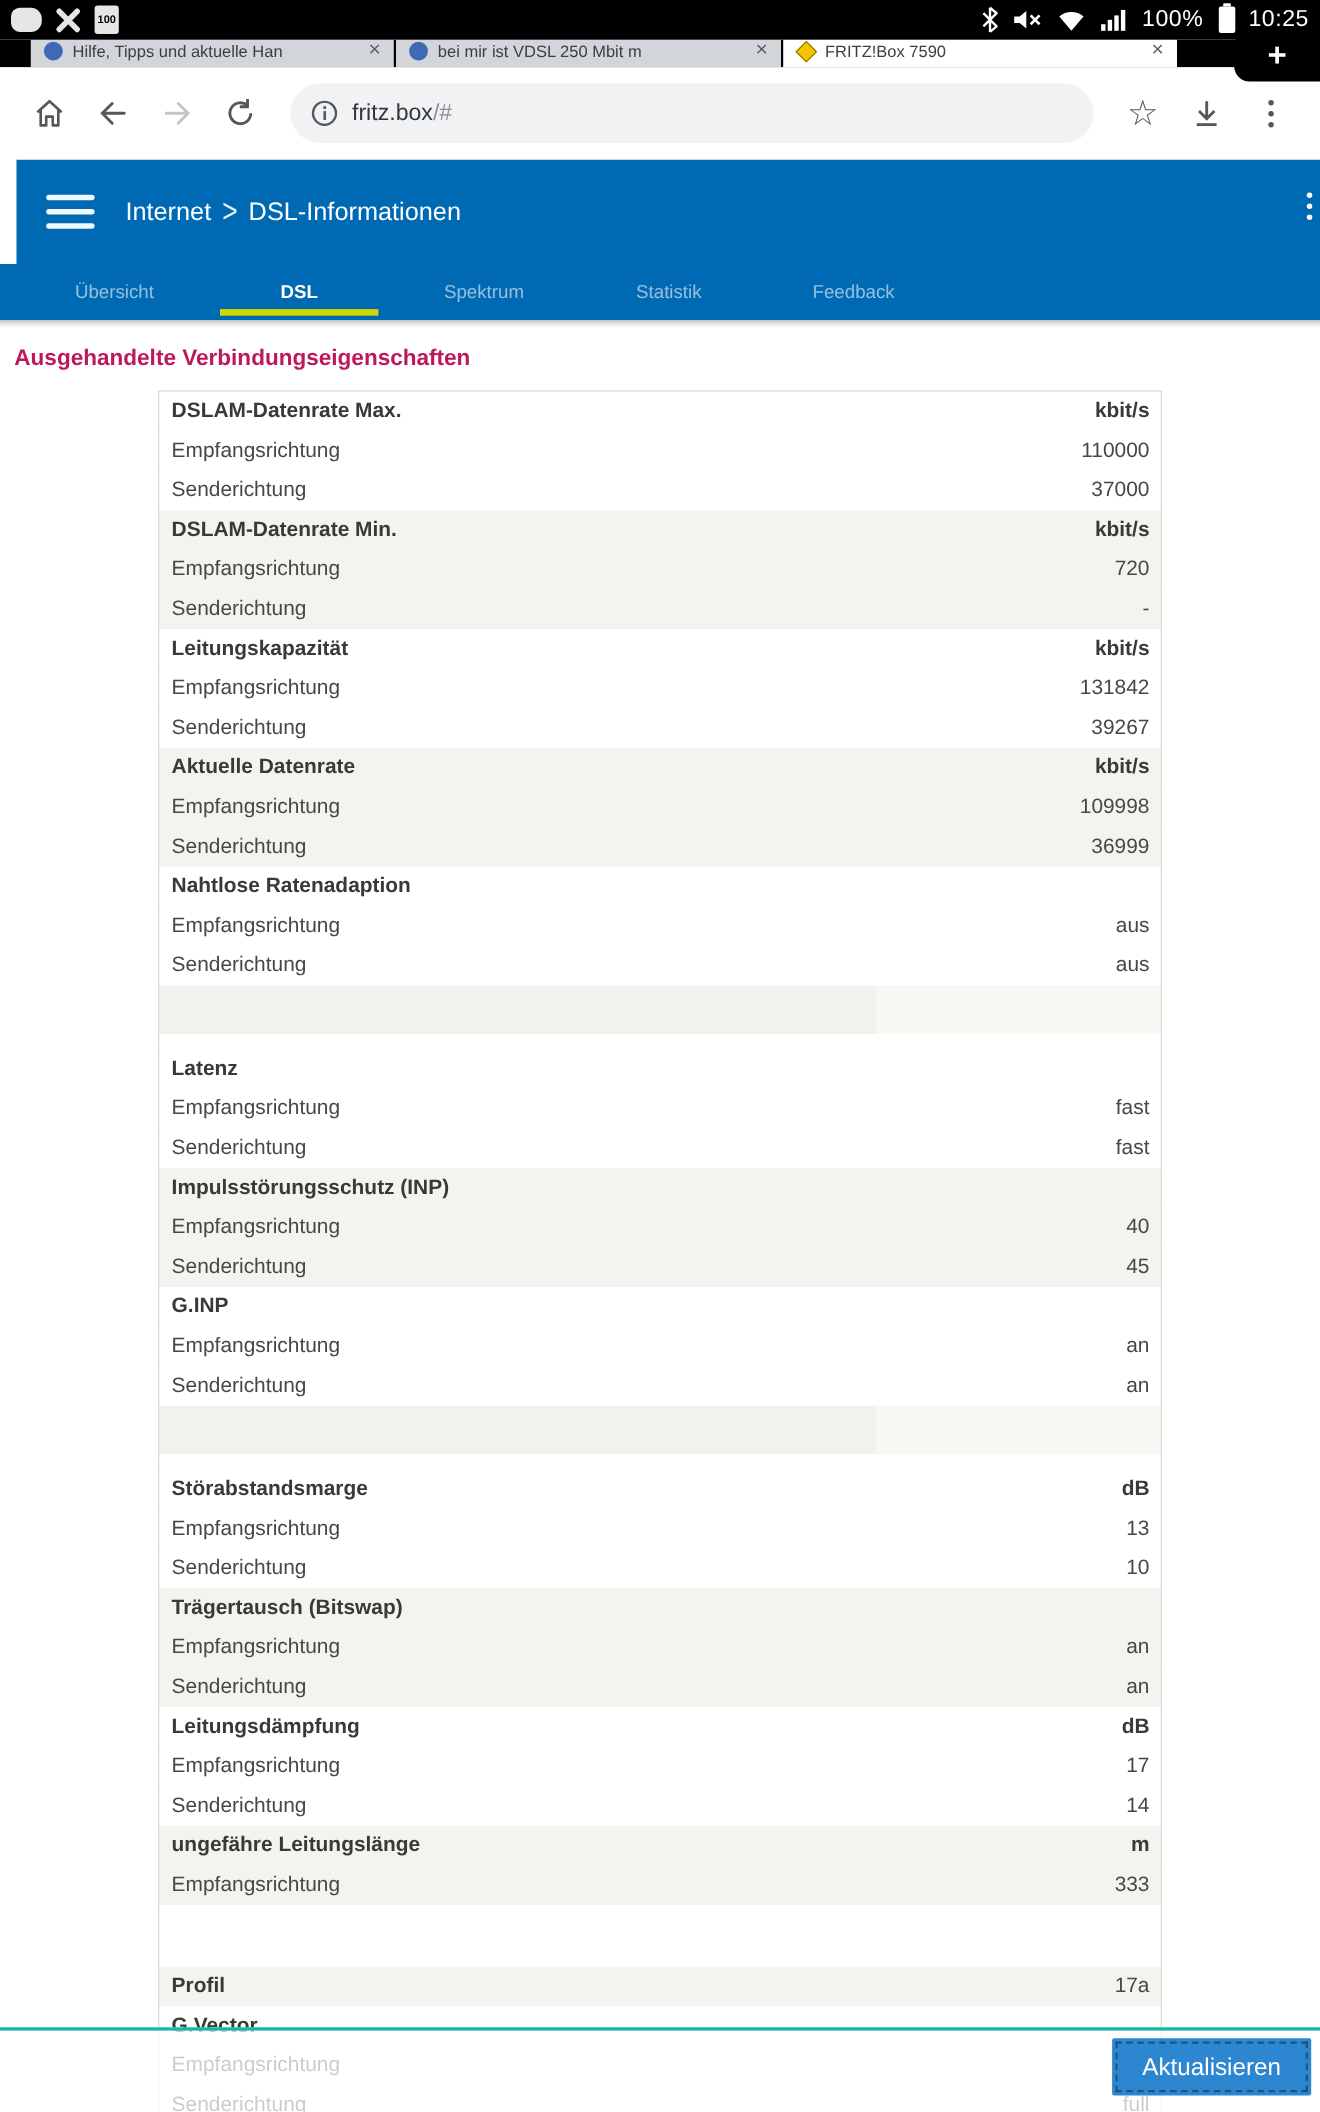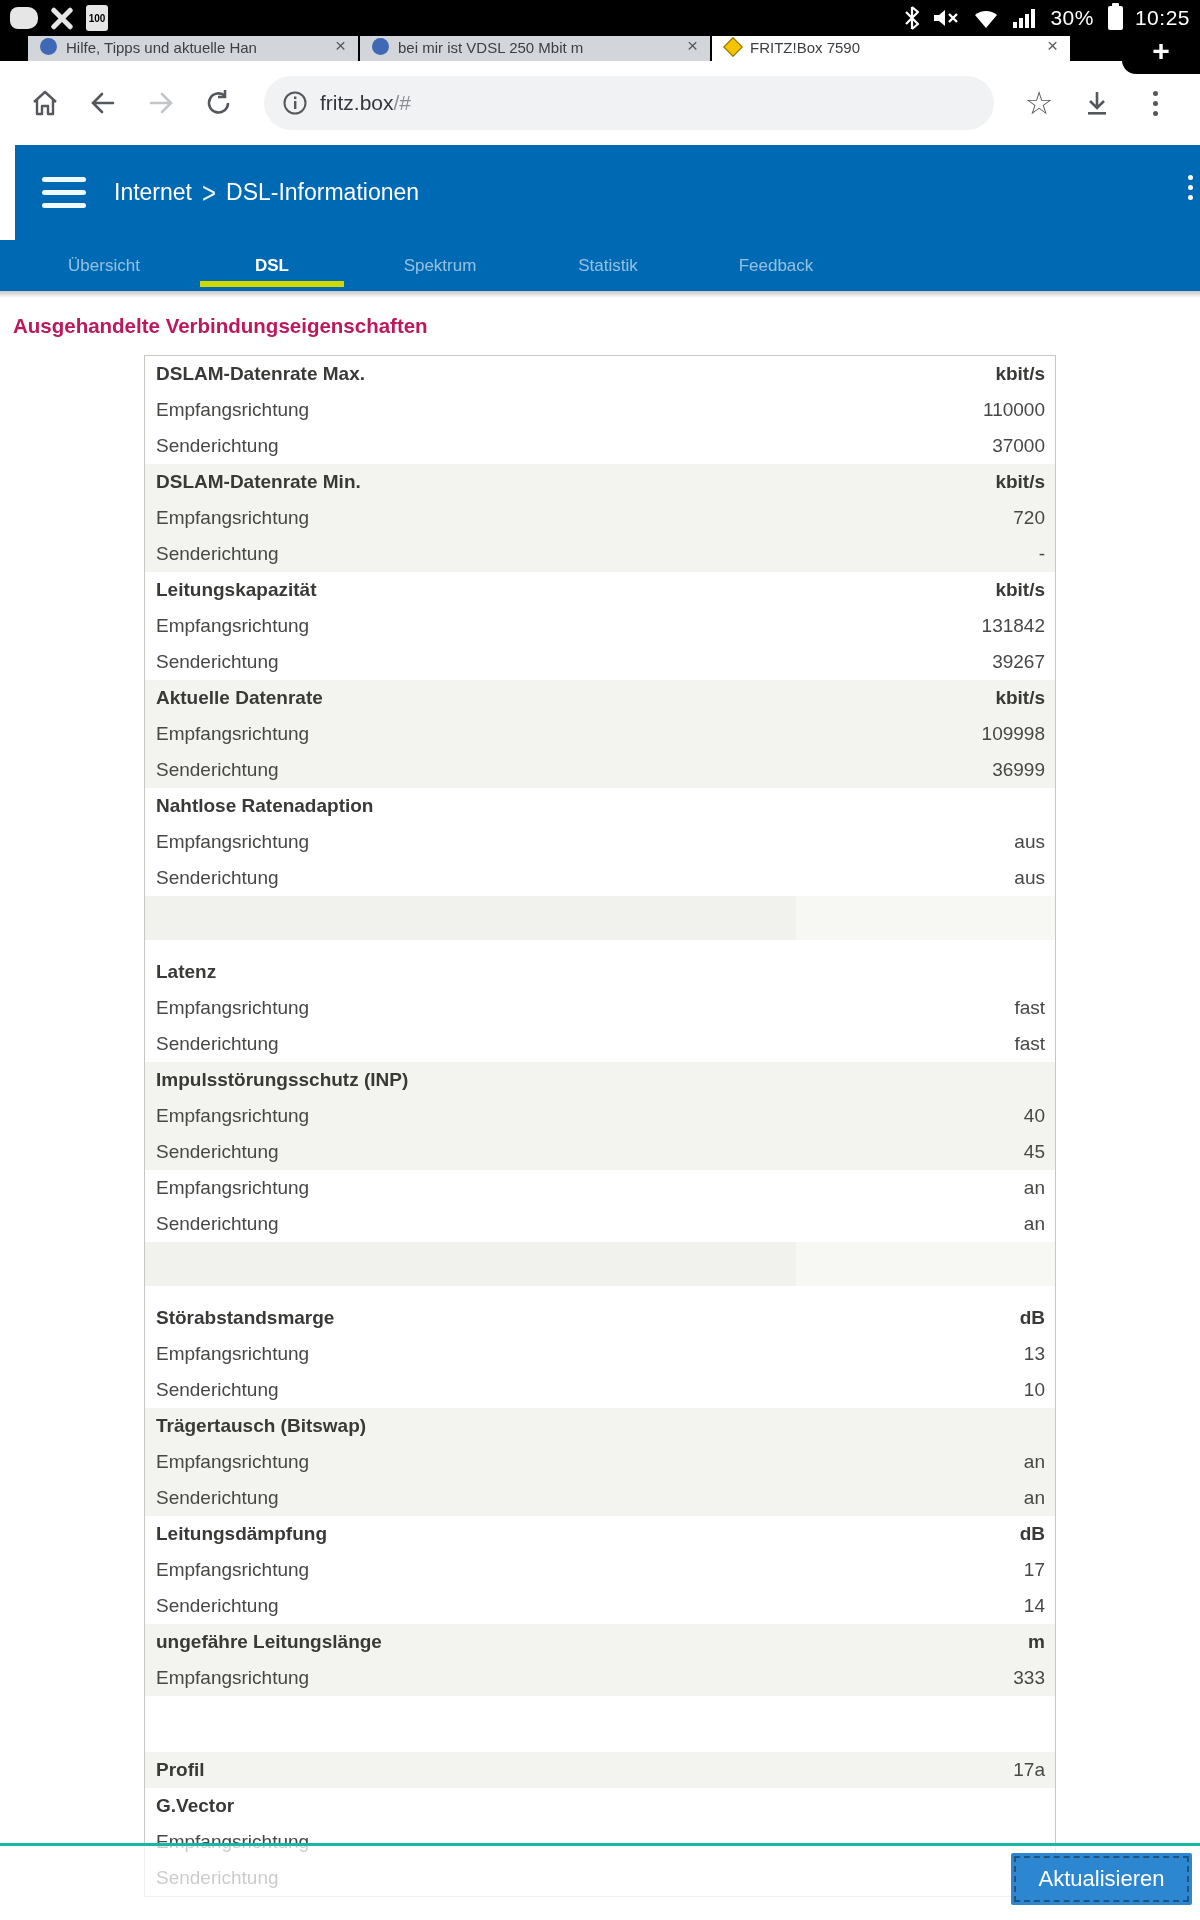--- a/index.html
+++ b/index.html
@@ -138,21 +138,21 @@
       <svg class="sb-svg" width="28" height="24" viewBox="0 0 28 24">
         <path d="M14 22 L3 9 A17 17 0 0 1 25 9 Z" fill="#fff"></path>
         <path d="M4 18 l0 -5 m-2 2 l2 -2 l2 2 M9 17 l0 5 m-2 -2 l2 2 l2 -2" stroke="#000" stroke-width="1.6" fill="none"></path>
       </svg>
       <svg class="sb-svg" width="26" height="24" viewBox="0 0 26 24">
         <rect x="1" y="16" width="4" height="6" fill="#fff"></rect>
         <rect x="7" y="12" width="4" height="10" fill="#fff"></rect>
         <rect x="13" y="8" width="4" height="14" fill="#fff"></rect>
         <rect x="19" y="3" width="4" height="19" fill="#fff"></rect>
       </svg>
-      <span class="sb-text">30%</span>
+      <span class="sb-text">100%</span>
       <span class="ic-batt-right"></span>
       <span class="sb-text">10:25</span>
     </div>
   </div>
 
   <div class="tabstrip" id="tabstrip">
       <div class="btab inactive" style="left: 28px; width: 330px;">
         <span class="fav"></span>
         <span class="ttl">Hilfe, Tipps und aktuelle Han</span>
         <span class="tclose">×</span>
@@ -337,20 +337,24 @@
           <span class="val"></span>
         </div>
         <div class="trow g">
           <span class="lbl">Empfangsrichtung</span>
           <span class="val">40</span>
         </div>
         <div class="trow g">
           <span class="lbl">Senderichtung</span>
           <span class="val">45</span>
         </div>
+        <div class="trow w grp">
+          <span class="lbl">G.INP</span>
+          <span class="val"></span>
+        </div>
         <div class="trow w">
           <span class="lbl">Empfangsrichtung</span>
           <span class="val">an</span>
         </div>
         <div class="trow w">
           <span class="lbl">Senderichtung</span>
           <span class="val">an</span>
         </div>
         <div class="sp-g"></div>
         <div class="sp-w"></div>

